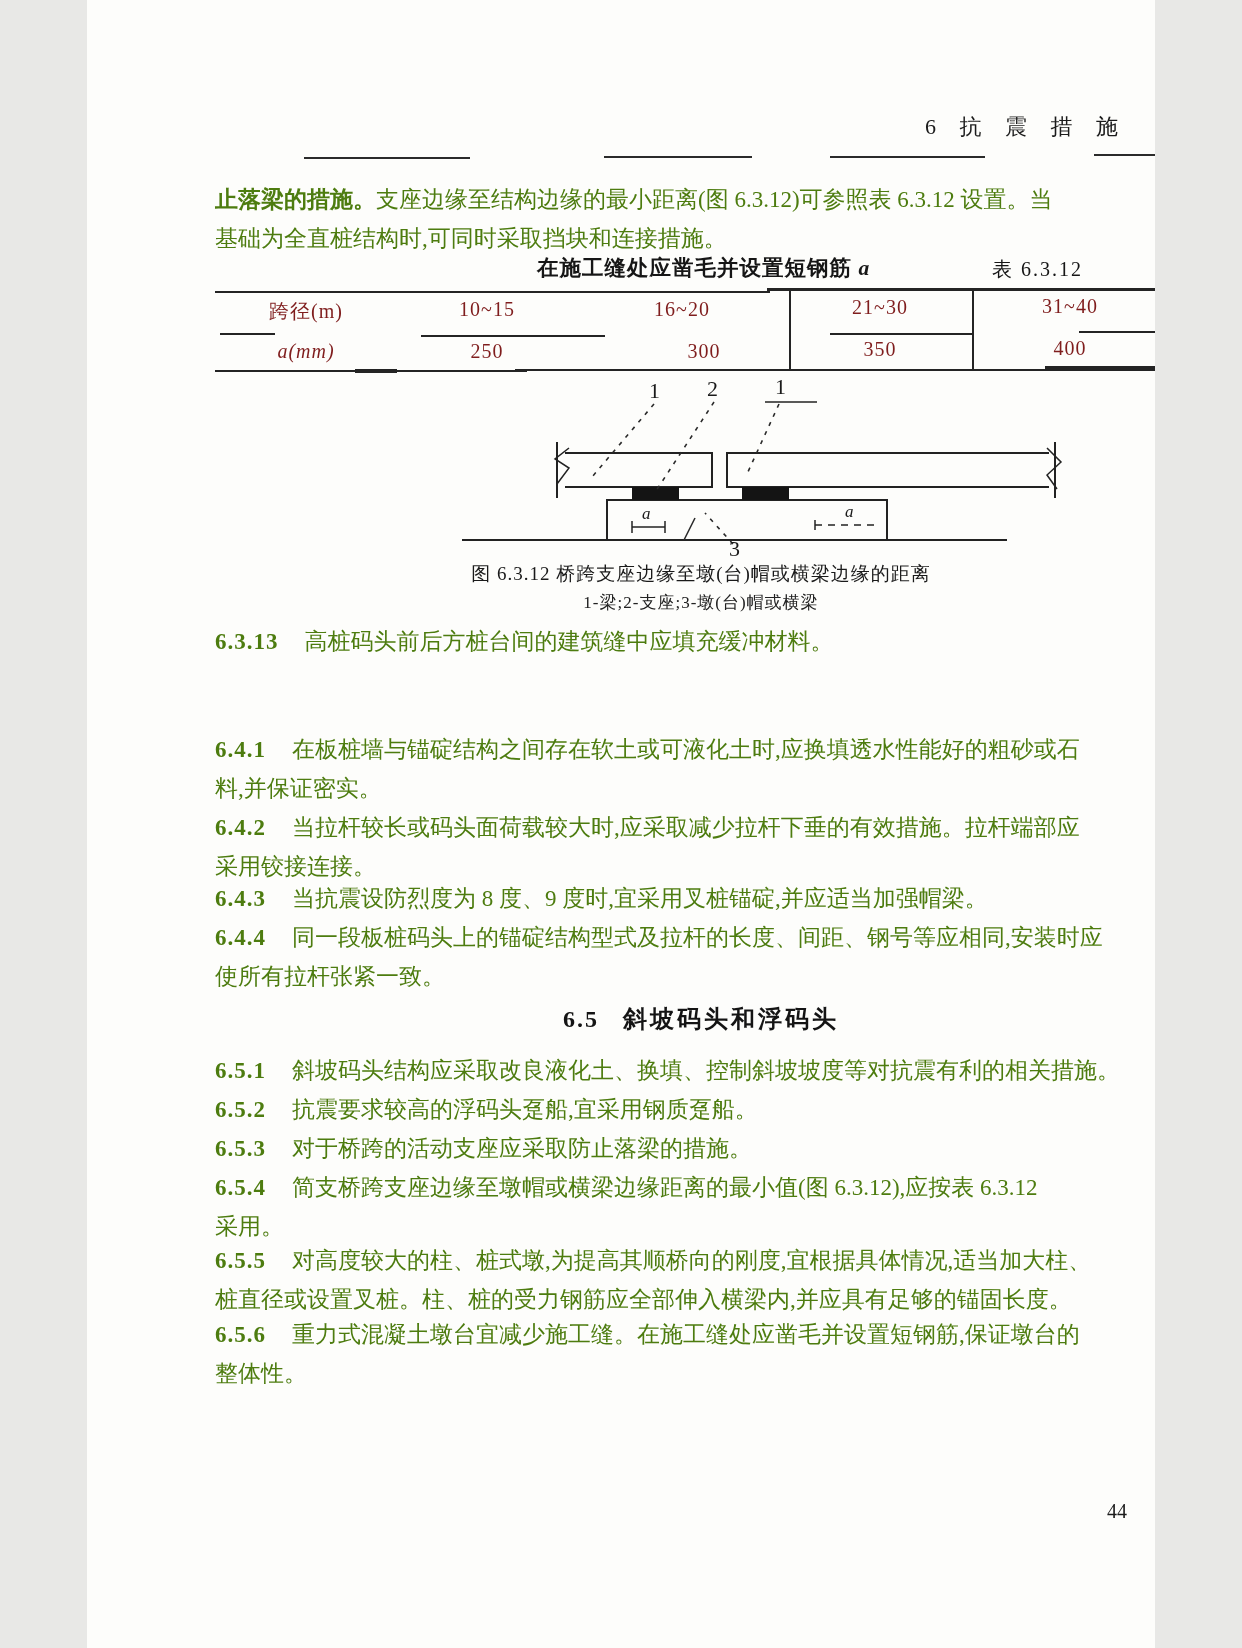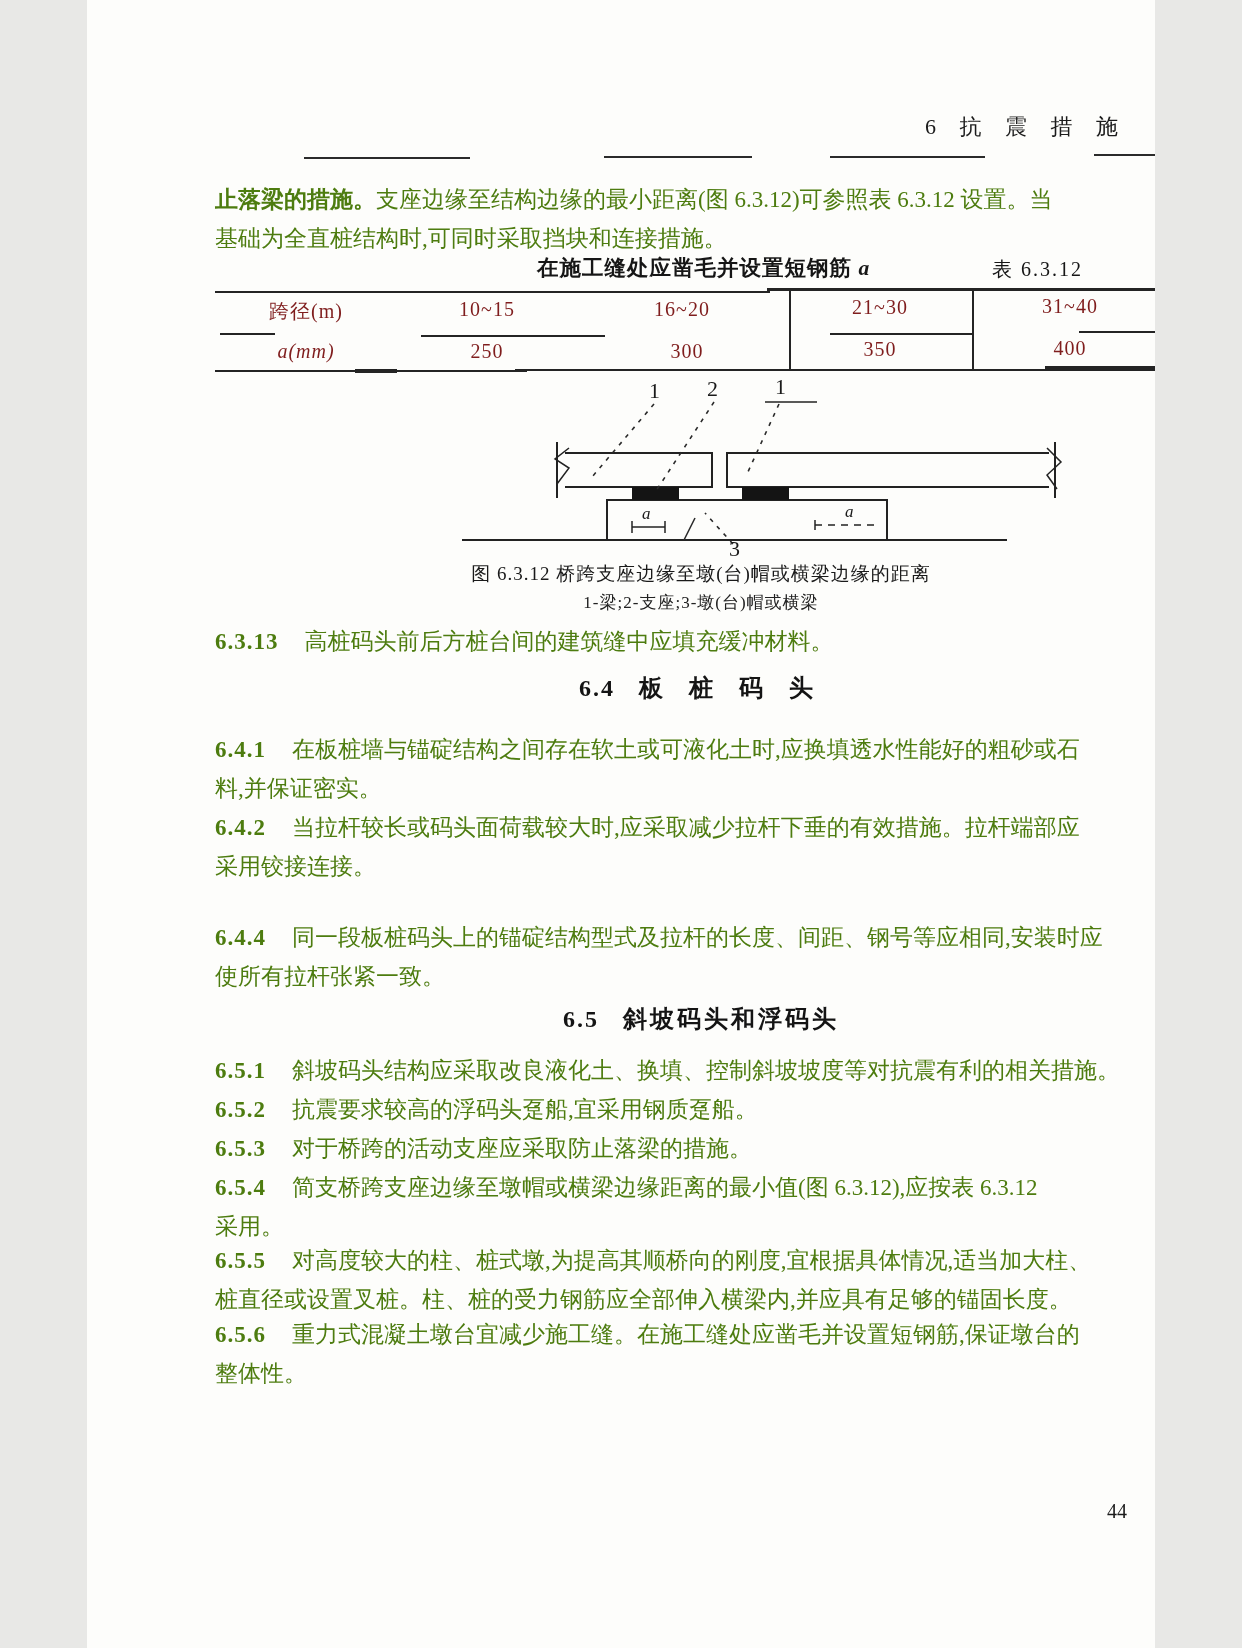--- a/index.html
+++ b/index.html
@@ -90,21 +90,21 @@
     <div class="tcell" style="left:595px;top:8px;width:140px;">21~30</div>
     <div class="tcell" style="left:785px;top:7px;width:140px;">31~40</div>
 
     <div class="tline" style="left:5px;top:45px;width:55px;height:2px;"></div>
     <div class="tline" style="left:206px;top:47px;width:184px;height:2px;"></div>
     <div class="tline" style="left:615px;top:45px;width:143px;height:2px;"></div>
     <div class="tline" style="left:864px;top:43px;width:93px;height:2px;"></div>
 
     <div class="tcell" style="left:21px;top:52px;width:140px;"><span class="ital">a(mm)</span></div>
     <div class="tcell" style="left:202px;top:52px;width:140px;">250</div>
-    <div class="tcell" style="left:402px;top:52px;width:140px;">300</div>
+    <div class="tcell" style="left:419px;top:52px;width:140px;">300</div>
     <div class="tcell" style="left:595px;top:50px;width:140px;">350</div>
     <div class="tcell" style="left:785px;top:49px;width:140px;">400</div>
 
     <div class="tline" style="left:0;top:82px;width:312px;height:2px;"></div>
     <div class="tline" style="left:140px;top:81px;width:42px;height:4px;"></div>
     <div class="tline" style="left:300px;top:81px;width:535px;height:2px;"></div>
     <div class="tline" style="left:830px;top:78px;width:127px;height:5px;"></div>
   </div>
 
   <div class="abs" style="left:370px;top:372px;width:640px;height:185px;">
@@ -158,32 +158,32 @@
     </svg>
   </div>
 
   <div class="abs center-block caption" style="top:561px;">图 6.3.12  桥跨支座边缘至墩(台)帽或横梁边缘的距离</div>
   <div class="abs center-block legend" style="top:591px;">1-梁;2-支座;3-墩(台)帽或横梁</div>
 
   <div class="abs clause-block" style="top:622px;">
     <div class="bodyline"><span class="clause-num">6.3.13</span><span>高桩码头前后方桩台间的建筑缝中应填充缓冲材料。</span></div>
   </div>
 
-  <div class="abs center-block sec-heading" style="top:672px;">
-    <span class="sec-num">6.4</span><span class="sec-title-sp">板 桩 码 头</span>
-  </div>
 
   <div class="abs clause-block" style="top:730px;">
     <div class="bodyline"><span class="clause-num">6.4.1</span><span>在板桩墙与锚碇结构之间存在软土或可液化土时,应换填透水性能好的粗砂或石</span></div>
     <div class="bodyline">料,并保证密实。</div>
   </div>
   <div class="abs clause-block" style="top:808px;">
     <div class="bodyline"><span class="clause-num">6.4.2</span><span>当拉杆较长或码头面荷载较大时,应采取减少拉杆下垂的有效措施。拉杆端部应</span></div>
     <div class="bodyline">采用铰接连接。</div>
   </div>
+  <div class="abs clause-block" style="top:879px;">
+    <div class="bodyline"><span class="clause-num">6.4.3</span><span>当抗震设防烈度为 8 度、9 度时,宜采用叉桩锚碇,并应适当加强帽梁。</span></div>
+  </div>
   <div class="abs clause-block" style="top:918px;">
     <div class="bodyline"><span class="clause-num">6.4.4</span><span>同一段板桩码头上的锚碇结构型式及拉杆的长度、间距、钢号等应相同,安装时应</span></div>
     <div class="bodyline">使所有拉杆张紧一致。</div>
   </div>
 
   <div class="abs center-block sec-heading" style="top:1003px;">
     <span class="sec-num">6.5</span><span class="sec-title">斜坡码头和浮码头</span>
   </div>
 
   <div class="abs clause-block" style="top:1051px;">

